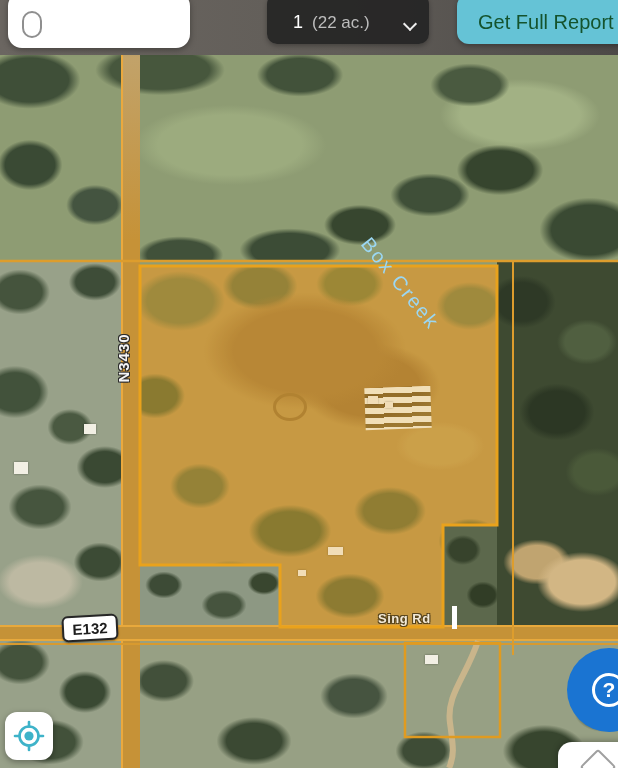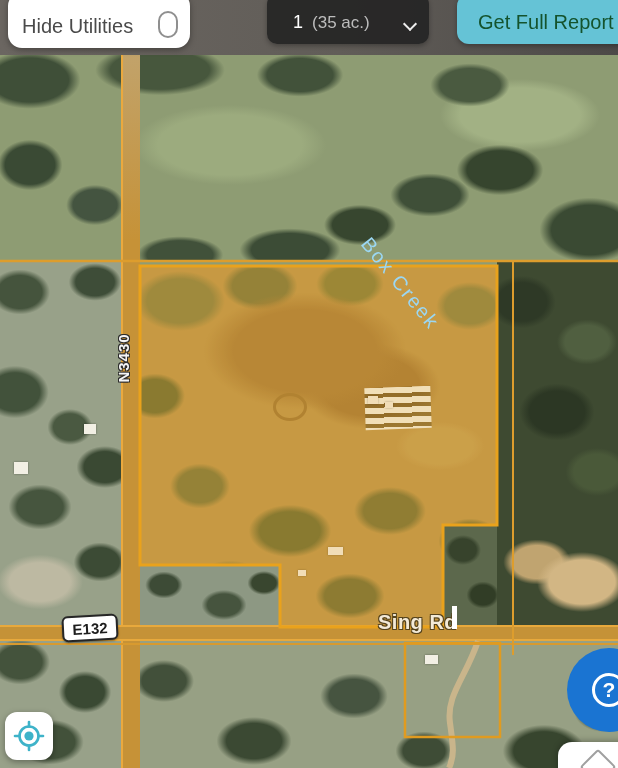--- a/index.html
+++ b/index.html
@@ -119,21 +119,21 @@
     transform:rotate(51deg); transform-origin:left top;
     text-shadow:-1px -1px 0 #173količ, -1px -1px 0 #17344c, 1px -1px 0 #17344c, -1px 1px 0 #17344c, 1px 1px 0 #17344c, 0 2px 3px rgba(10,30,50,0.6); }
   #nroad-label { left:63px; top:295px; width:120px; height:16px; text-align:center;
     font-size:15px; font-weight:700; letter-spacing:1px; color:#f5f5f5;
     transform:rotate(-90deg);
     text-shadow:-1px -1px 0 #2d2d2d, 1px -1px 0 #2d2d2d, -1px 1px 0 #2d2d2d, 1px 1px 0 #2d2d2d; }
   #route-shield { position:absolute; left:62px; top:560px; width:56px; height:26px; background:#ffffff;
     border:2px solid #262626; border-radius:6px; transform:rotate(-3deg);
     display:flex; align-items:center; justify-content:center;
     font-size:15px; font-weight:700; color:#1d1d1d; box-shadow:0 1px 2px rgba(0,0,0,0.4); }
-  #singrd-label { left:378px; top:556px; font-size:20px; font-weight:600; letter-spacing:0.5px; color:#f3ead8;
+  #singrd-label { left:378px; top:556px; font-size:13px; font-weight:600; letter-spacing:0.5px; color:#f3ead8;
     text-shadow:-1px -1px 0 #55431d, 1px -1px 0 #55431d, -1px 1px 0 #55431d, 1px 1px 0 #55431d; }
   #cursor-ibeam { position:absolute; left:452px; top:551px; width:5px; height:23px; background:#ffffff; }
 
   
   #top-bar { position:absolute; left:0; top:0; width:618px; height:55px;
     background:linear-gradient(90deg, #6b6661, #615d58 55%, #4c4947); z-index:10; }
   #hide-utilities { position:absolute; left:8px; top:-8px; width:182px; height:56px; background:#ffffff;
     border-radius:14px; box-shadow:0 2px 6px rgba(0,0,0,0.35); display:flex; align-items:flex-end; z-index:11;
     border:none; cursor:pointer; padding:0 12px 10px 14px; }
   #hide-utilities .lbl { font-size:20px; color:#4a4a4a; flex:1; text-align:left; }
@@ -204,26 +204,25 @@
     <div class="maplabel" id="nroad-label">N3430</div>
     <div id="route-shield">
       <span>E132</span>
     </div>
     <div class="maplabel" id="singrd-label">Sing Rd</div>
     <div id="cursor-ibeam"></div>
   </div>
 
   <div id="top-bar">
     <button id="hide-utilities">
-      <span class="lbl">Hide Utilities</span>
       <span id="utilities-toggle"></span>
     </button>
     <button id="parcel-pill">
       <span class="idx">1</span>
-      <span class="ac">(35 ac.)</span>
+      <span class="ac">(22 ac.)</span>
       <span id="chevron-down"></span>
     </button>
     <button id="get-report">
       <span class="lbl">Get Full Report</span>
     </button>
   </div>
 
   <button id="locate-btn">
     <svg width="32" height="32" viewBox="0 0 32 32">
       <circle cx="16" cy="16" r="9.5" fill="none" stroke="#3eb3c9" stroke-width="2.6"></circle>

